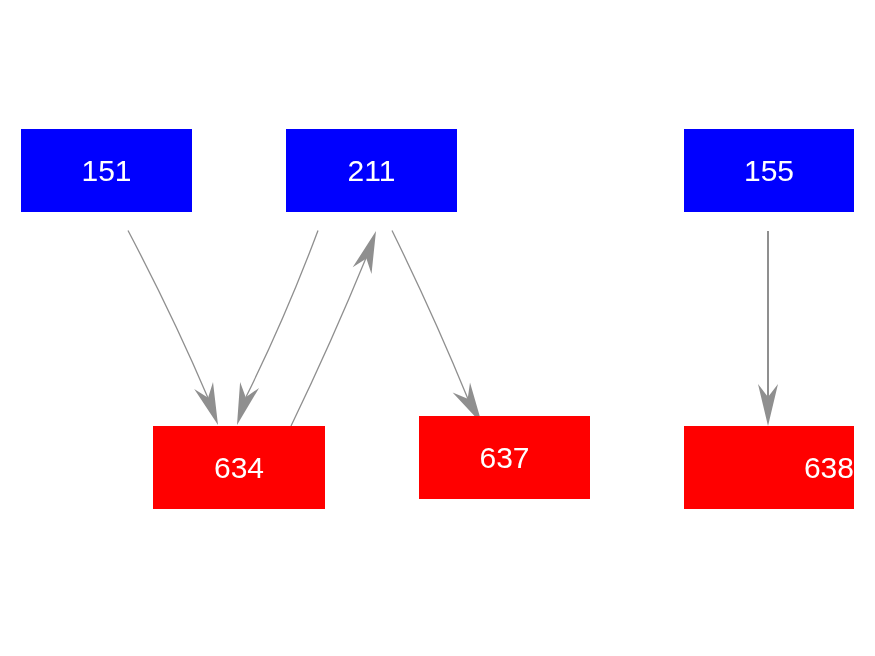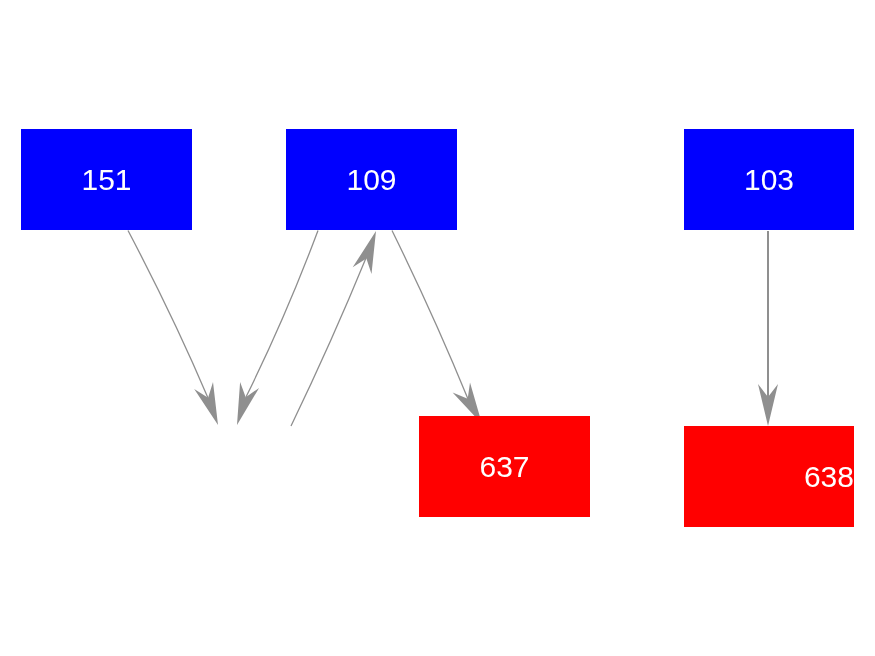--- a/index.html
+++ b/index.html
@@ -30,21 +30,21 @@
   .edge-line.thick {
     stroke-width: 2;
   }
   .arrowhead {
     fill: var(--edge, #8f8f8f);
     stroke: none;
   }
   .node {
     position: absolute;
     width: 171px;
-    height: 101px;
+    height: 83px;
     display: flex;
     align-items: center;
     justify-content: center;
     color: var(--node-text, #ffffff);
     font-size: 30px;
     line-height: 1;
     user-select: none;
   }
   .node.parent { background: var(--parent-node, #0000ff); }
   .node.child  { background: var(--child-node, #ff0000); }
@@ -87,27 +87,30 @@
       <path class="edge-line thick" d="M 768 231 L 768 397"></path>
       <polygon class="arrowhead" points="768,426 758,384 768,397 778,384"></polygon>
     </g>
   </svg>
 
   <div class="node parent node-151">
     <span>151</span>
   </div>
 
   <div class="node parent node-148">
-    <span>109</span>
+    <span>211</span>
   </div>
 
   <div class="node parent node-155">
-    <span>103</span>
+    <span>155</span>
   </div>
 
+  <div class="node child node-634">
+    <span>634</span>
+  </div>
 
   <div class="node child node-637">
     <span>637</span>
   </div>
 
   <div class="node child node-638">
     <span>638</span>
   </div>
 
 </div>

